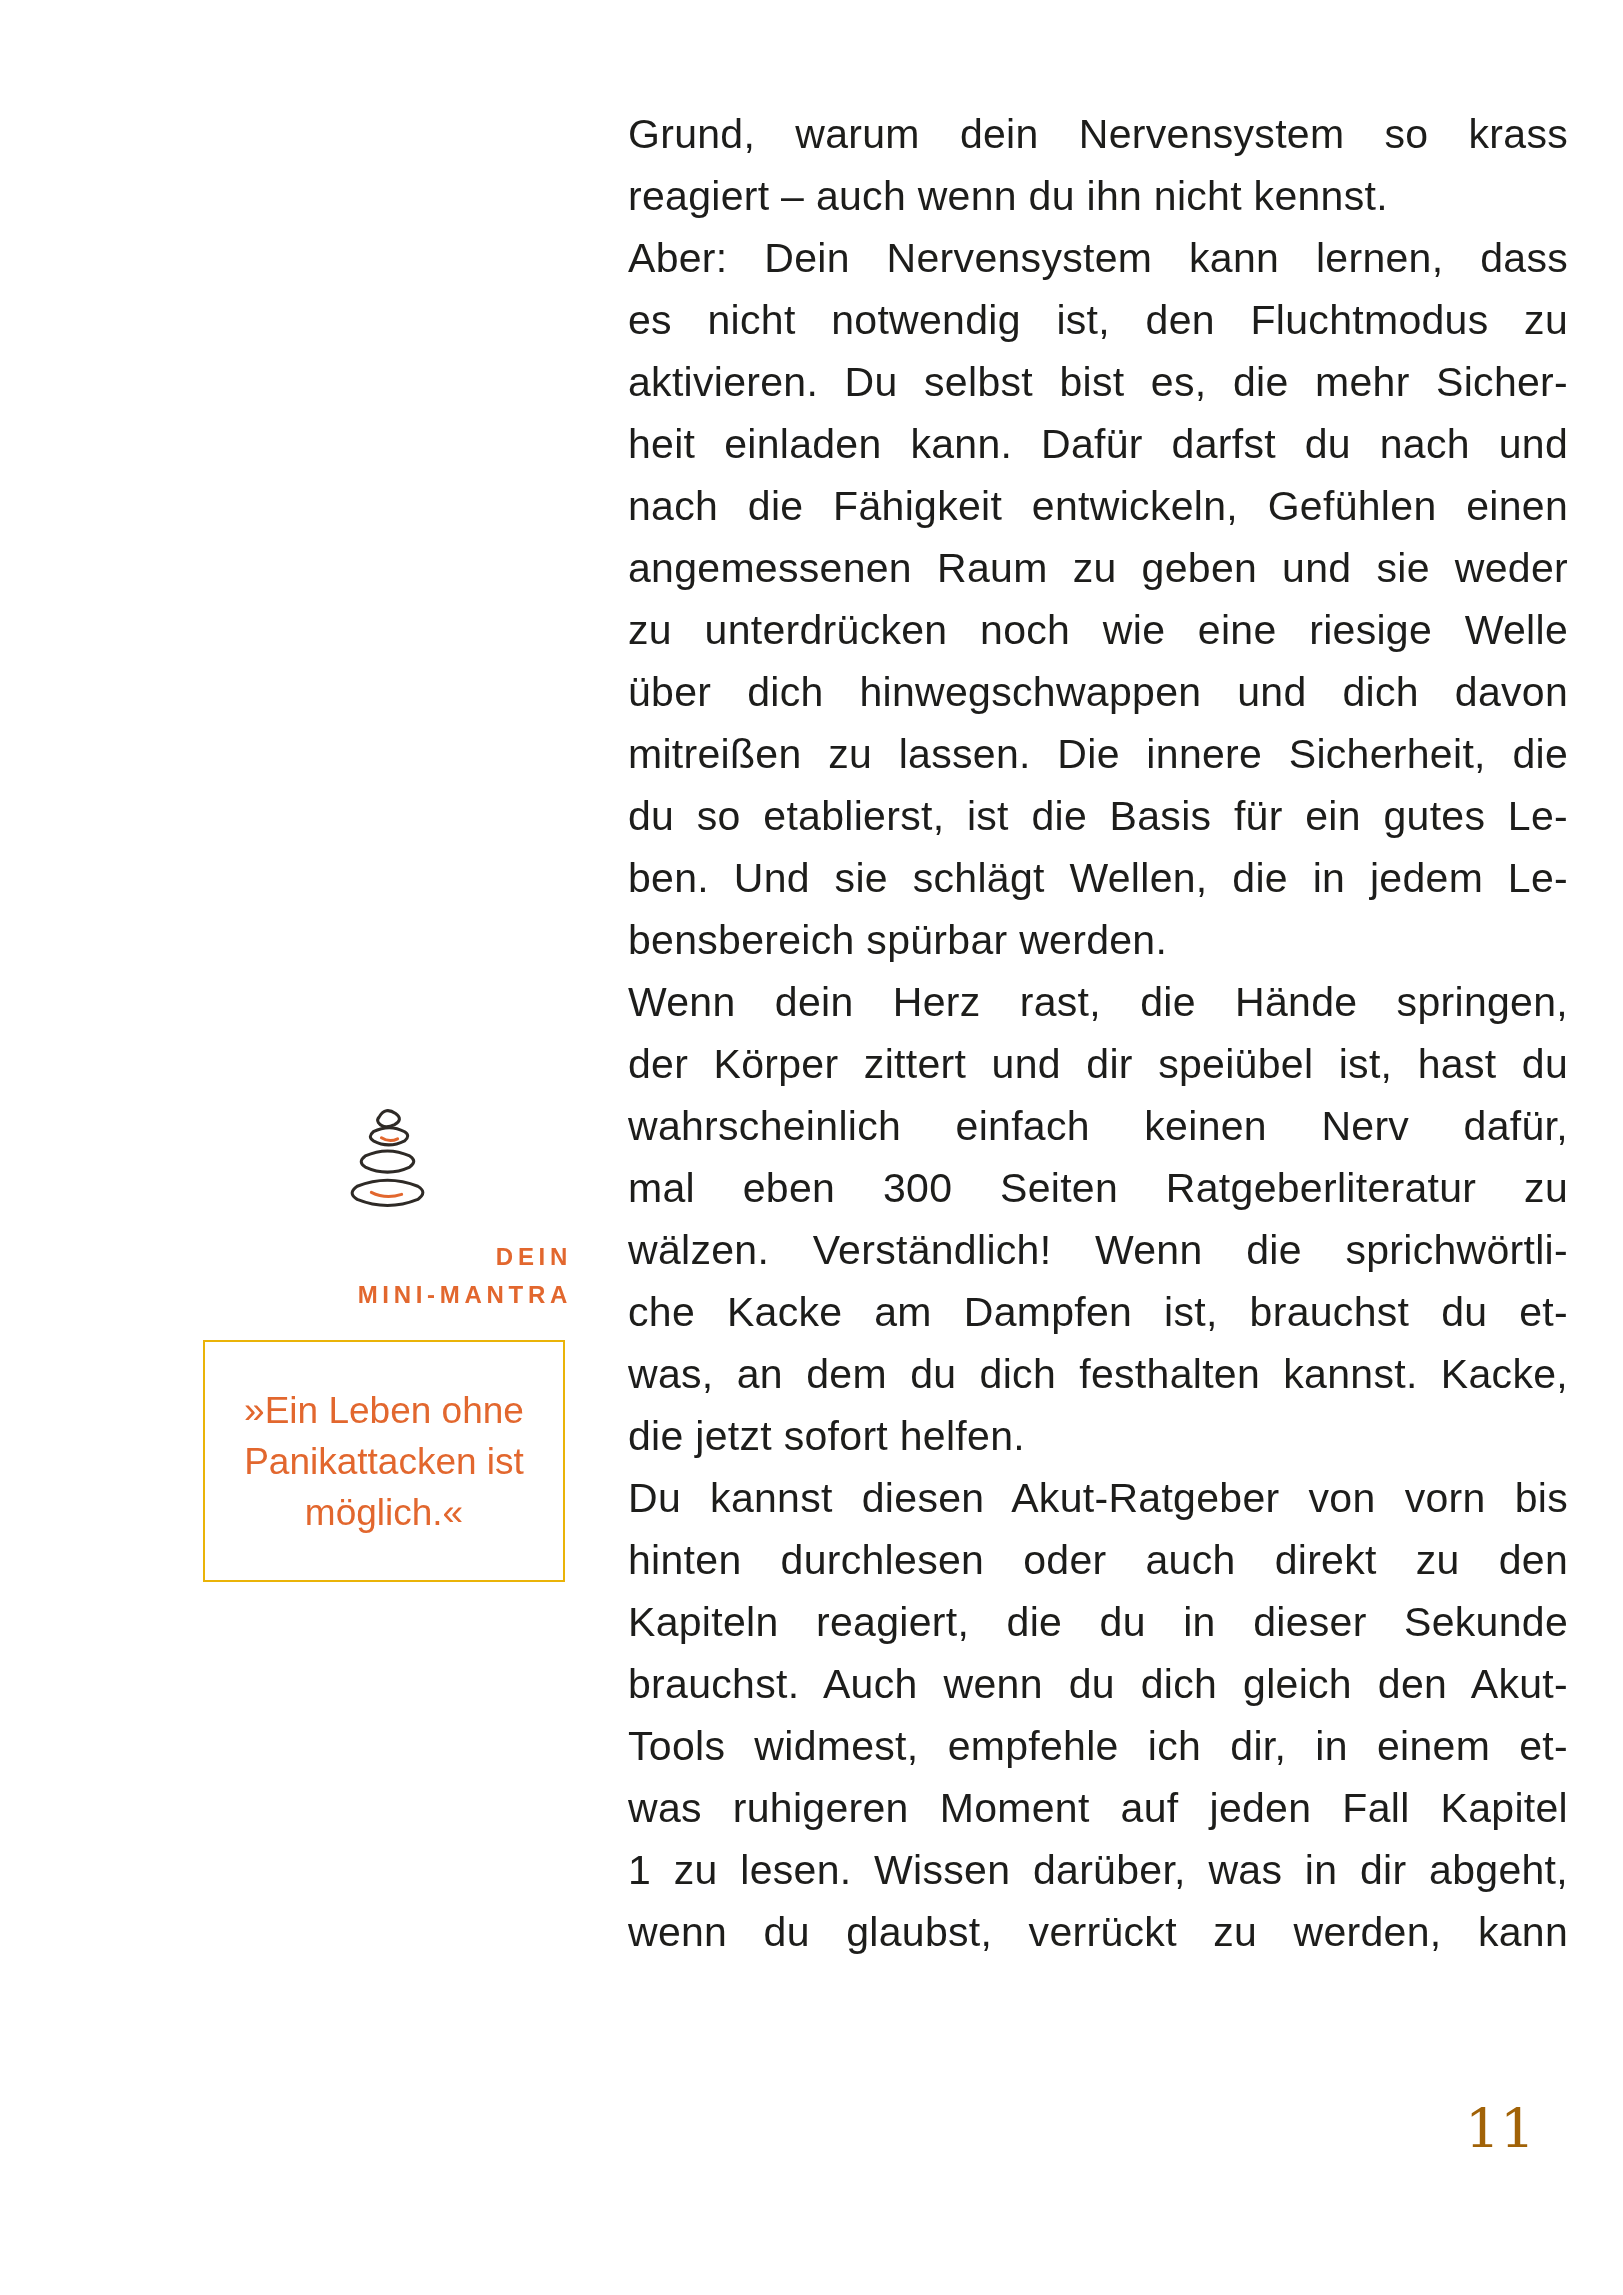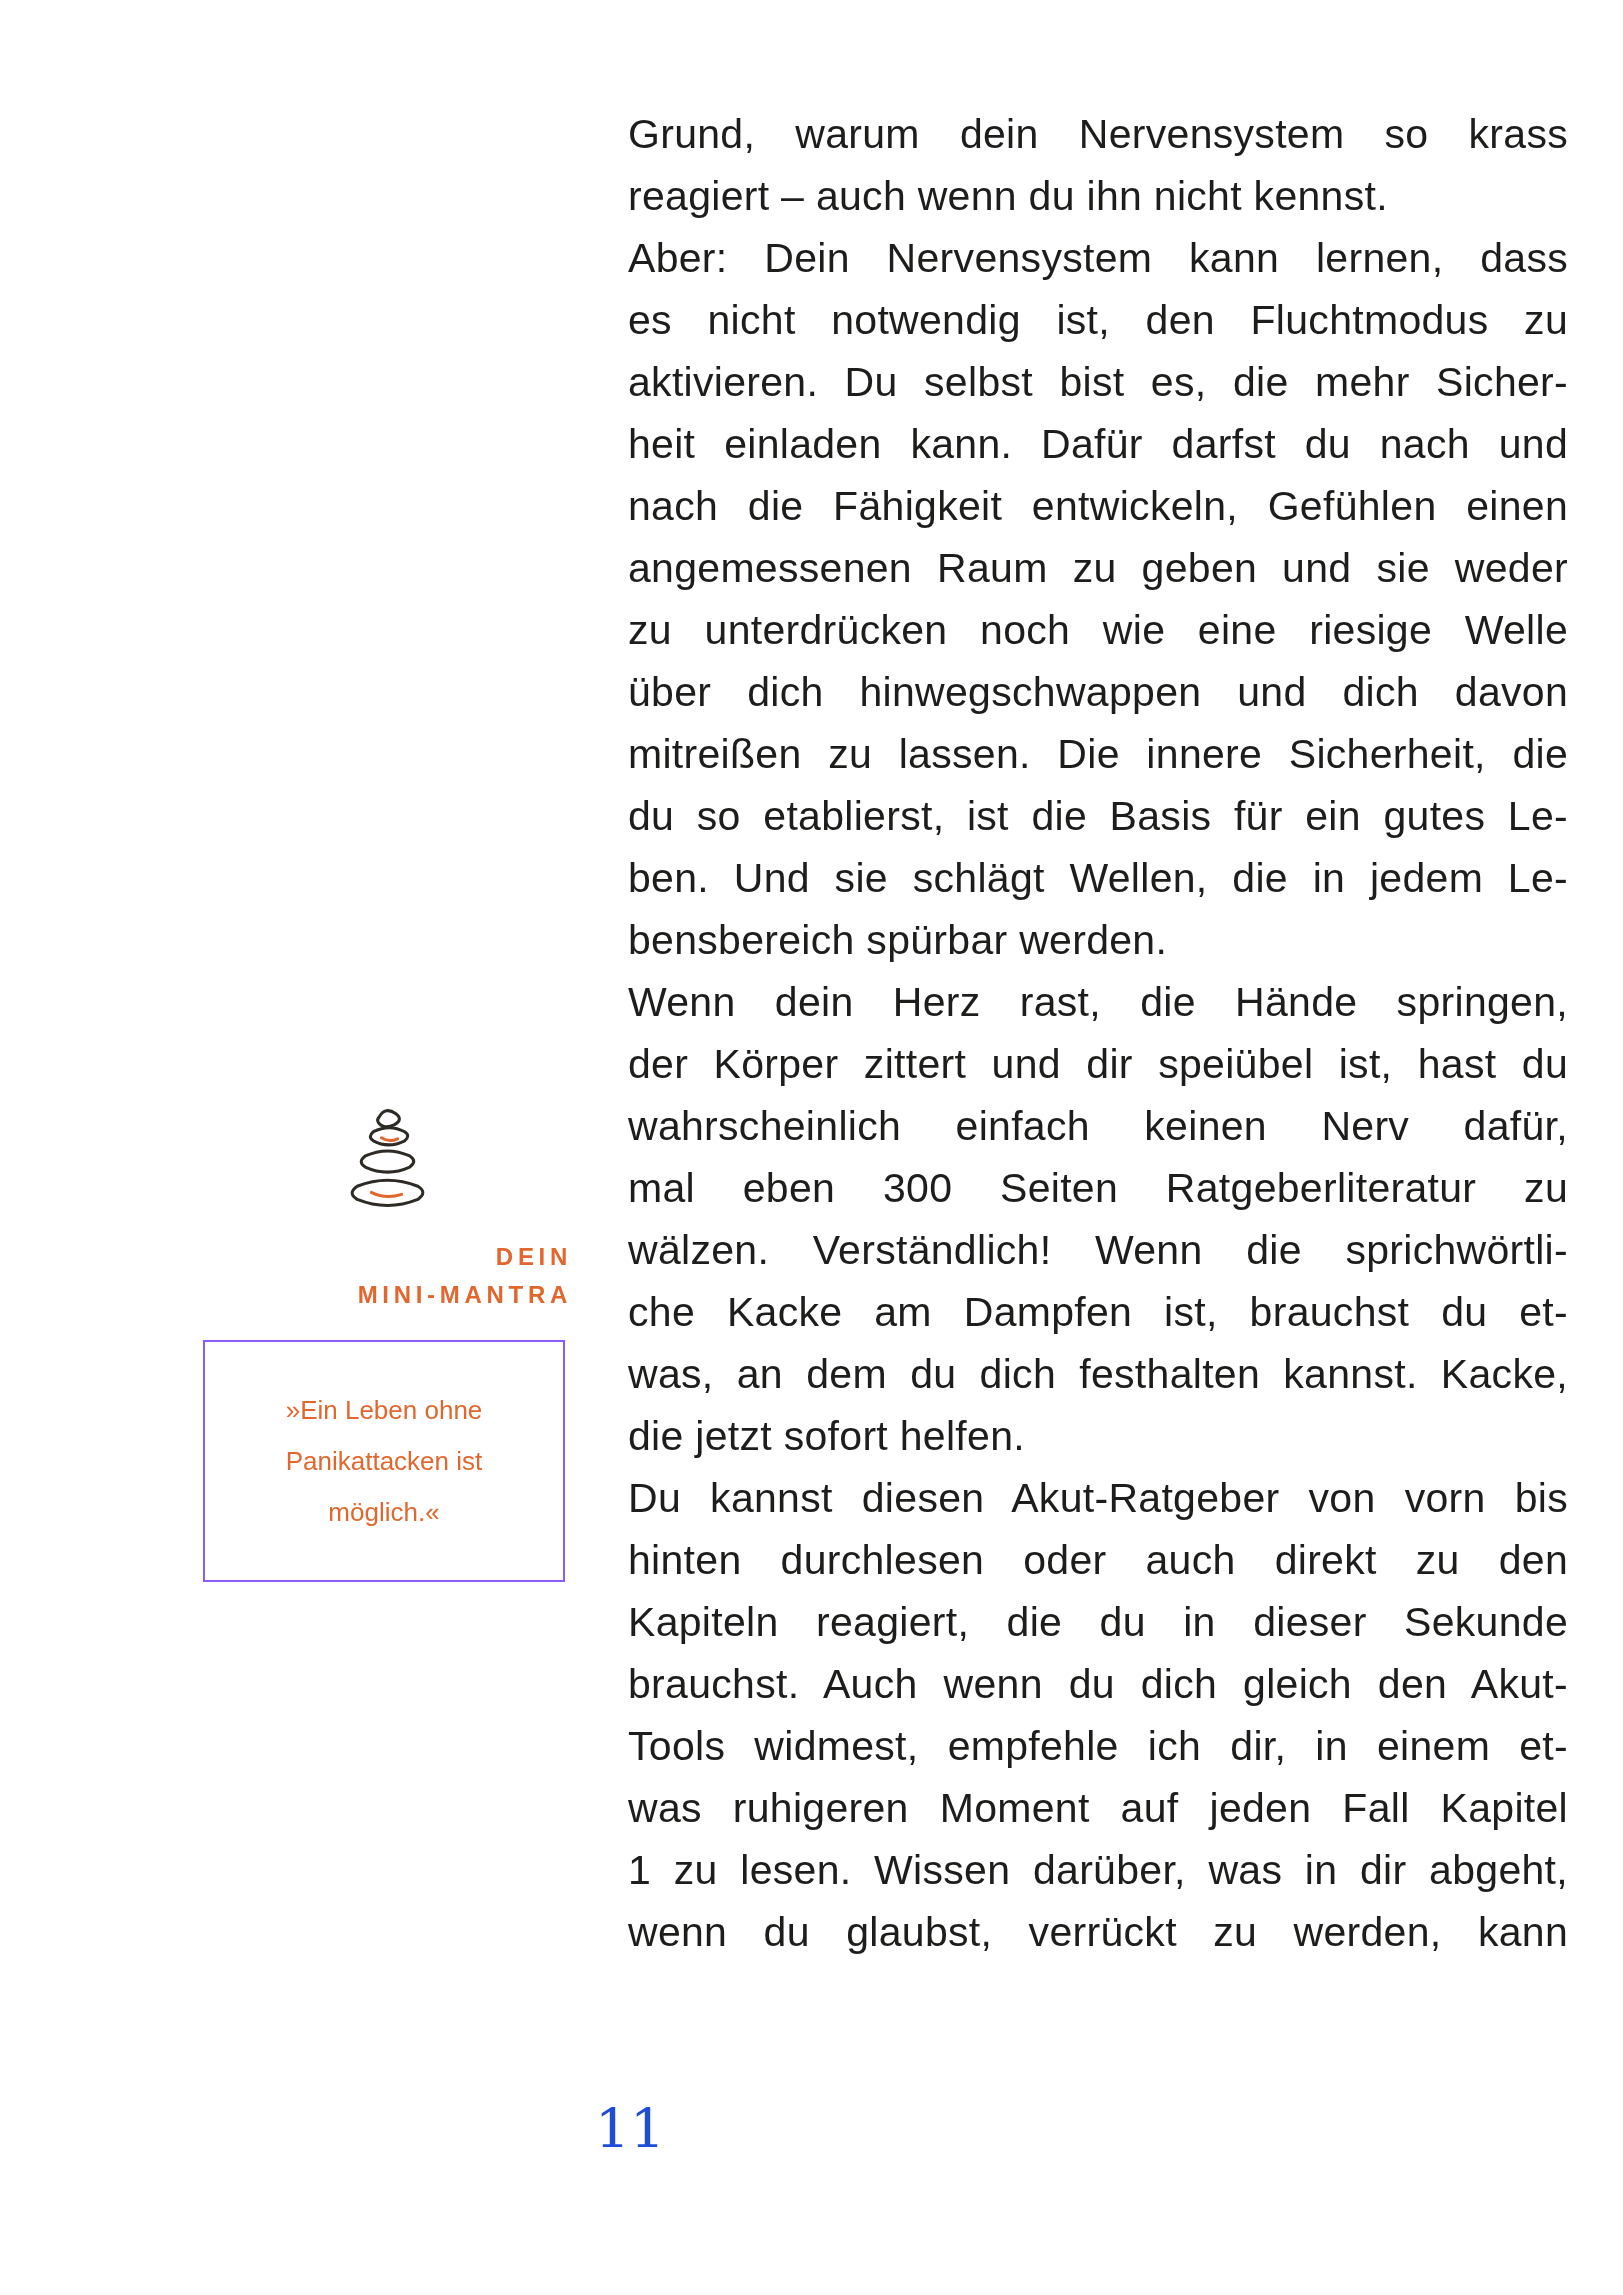--- a/index.html
+++ b/index.html
@@ -62,40 +62,41 @@
     color: #e2672e;
     font-weight: 700;
     font-size: 24px;
     line-height: 38px;
     letter-spacing: 4.7px;
   }
   .mantra-box {
     margin-top: 26px;
     width: 362px;
     height: 242px;
-    border: 2px solid #8b5cf6;
+    border: 2px solid #eab308;
     display: flex;
     flex-direction: column;
     align-items: center;
     justify-content: center;
     color: #e2672e;
-    font-size: 26px;
+    font-size: 37px;
     line-height: 51px;
     text-align: center;
   }
 
   
   .page-number {
     position: absolute;
     left: 595px;
     top: 2097px;
     width: 940px;
+    text-align: right;
     font-family: "DejaVu Serif", serif;
     font-size: 55px;
-    color: #1d4ed8;
+    color: #a16207;
   }
 </style>
 </head>
 <body>
 
 <div class="page">
 
   <main class="body-text">
     <div class="line">Grund, warum dein Nervensystem so krass</div>
     <div class="line pe">reagiert – auch wenn du ihn nicht kennst.</div>

